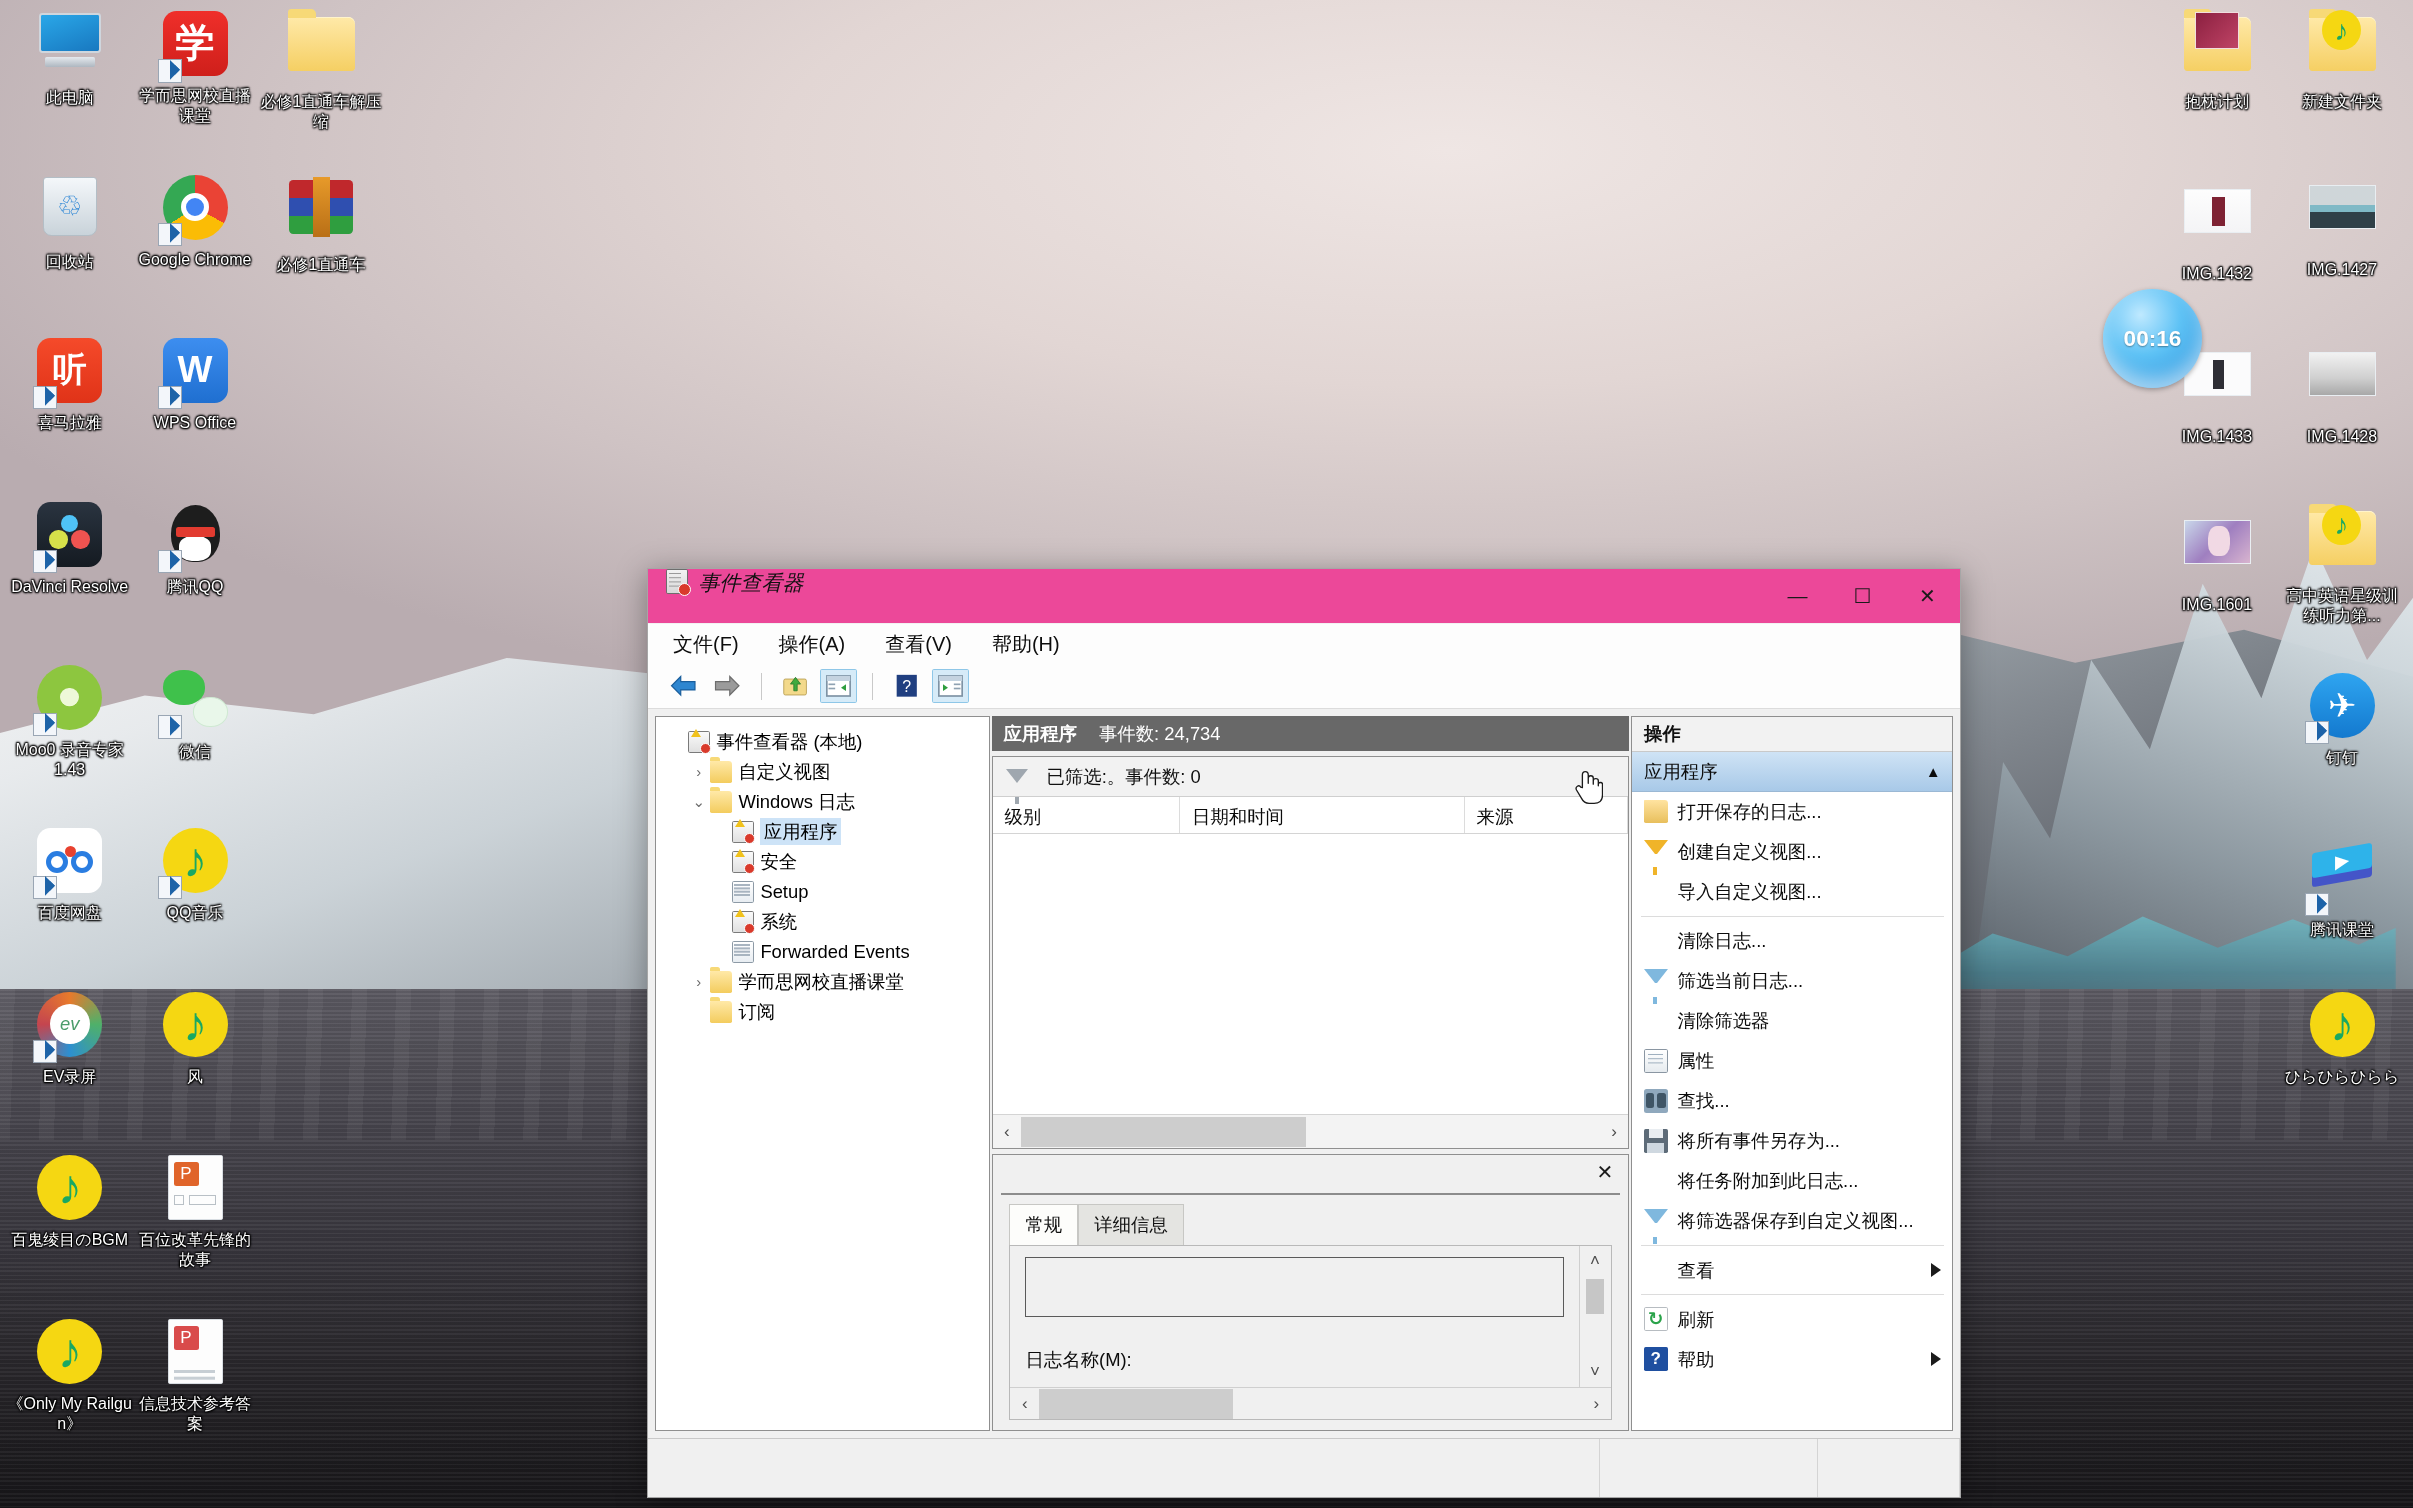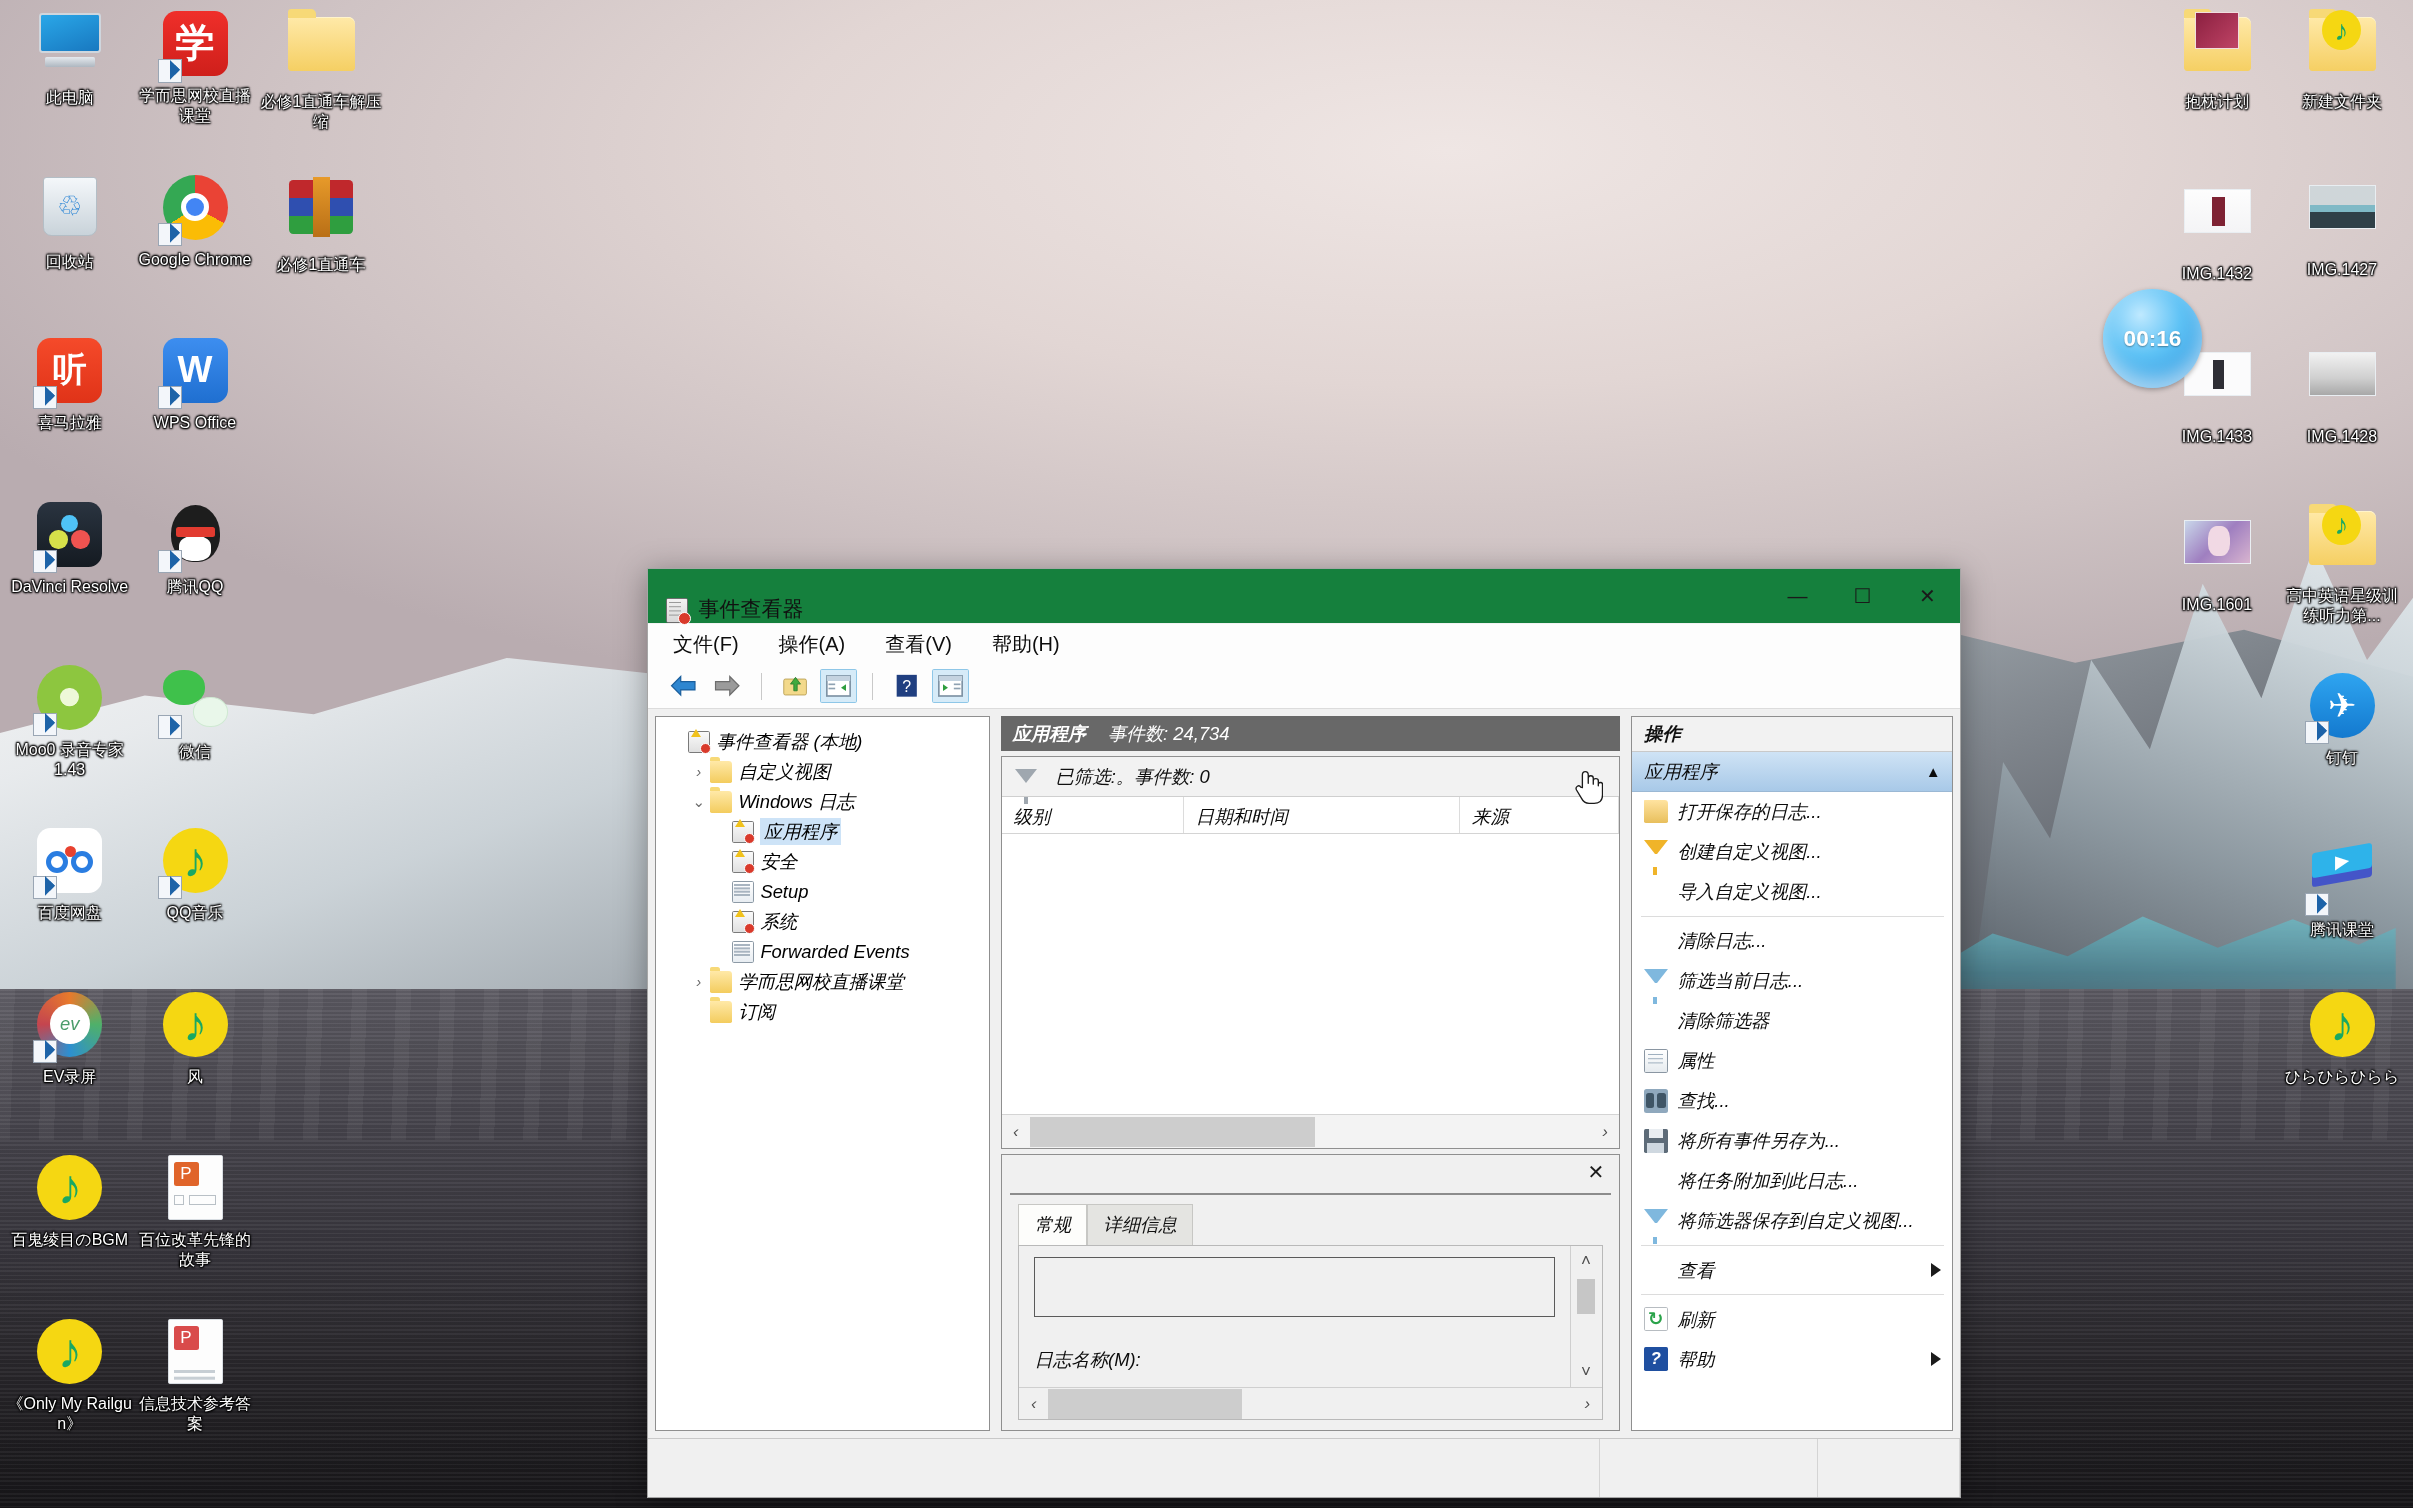--- a/index.html
+++ b/index.html
@@ -123,22 +123,22 @@
 
   
   #event-viewer-window {
     position: absolute; left: 647px; top: 568px; width: 1314px; height: 930px;
     background: #f0f0f0;
     border: 0.8px solid #a6a6a6;
     box-shadow: 0 5px 28.5px rgba(0,0,0,.35);
     display: flex; flex-direction: column;
   }
   #ev-titlebar {
-    height: 55px; background: #15803d; display: flex; align-items: flex-end;
-    border-bottom: 0.8px solid #f2f2f2; flex: none;
+    height: 55px; background: #ec4899; display: flex; align-items: flex-start;
+    border-bottom: 0.8px solid #f2f2f2; flex: none; font-style: italic;
   }
   #ev-title-icon {
     width: 22px; height: 25px; margin-left: 18.4px; margin-right: 10px;
     background: linear-gradient(180deg,#f2f2f2,#d8d8d8); border: 1.7px solid #6d6d6d;
     border-radius: 1.7px; position: relative;
   }
   #ev-title-icon::before {
     content:""; position:absolute; left:1.7px; top:2.5px; right:6.7px; height:1.7px;
     background:#9a9a9a; box-shadow: 0 4.2px 0 #9a9a9a, 0 8.4px 0 #9a9a9a, 0 12.6px 0 #9a9a9a;
   }
@@ -159,21 +159,21 @@
   .menu-item { font-size: 20px; color: #0d0d0d; padding: 3.4px 5px; }
 
   #ev-toolbar {
     height: 45px; background: #fdfdfd; border-bottom: 0.8px solid #dcdcdc;
     display: flex; align-items: center; padding-left: 17px; gap: 6.7px; flex: none;
   }
   .tb-btn { width: 37px; height: 34px; display: flex; align-items: center; justify-content: center; }
   .tb-btn.pressed { background: #d6ebf8; border: 0.8px solid #8ec7e8; border-radius: 1.7px; }
   .tb-sep { width: 0.8px; height: 27px; background: #c9c9c9; margin: 0 8.4px; }
 
-  #ev-body { flex: 1; display: flex; padding: 6.7px; gap: 11px; min-height: 0; font-style: italic; }
+  #ev-body { flex: 1; display: flex; padding: 6.7px; gap: 2px; min-height: 0; }
 
   
   #ev-tree-panel {
     width: 335px; background: #fff; border: 0.8px solid #8f8f8f;
     padding: 10px 5px; overflow: hidden; flex: none;
   }
   .tree-row { display: flex; align-items: center; height: 30px; padding-left: 3.4px; font-size: 18.4px; color: #000; white-space: nowrap; }
   .tree-row.selected > .tree-label { background: #cde3f7; padding: 0.8px 3.4px; }
   .tw-expander { width: 22px; text-align: center; color: #6a6a6a; font-size: 15px; flex: none; }
   .tw-icon { width: 22px; height: 22px; margin-right: 6.7px; flex: none; position: relative; }

